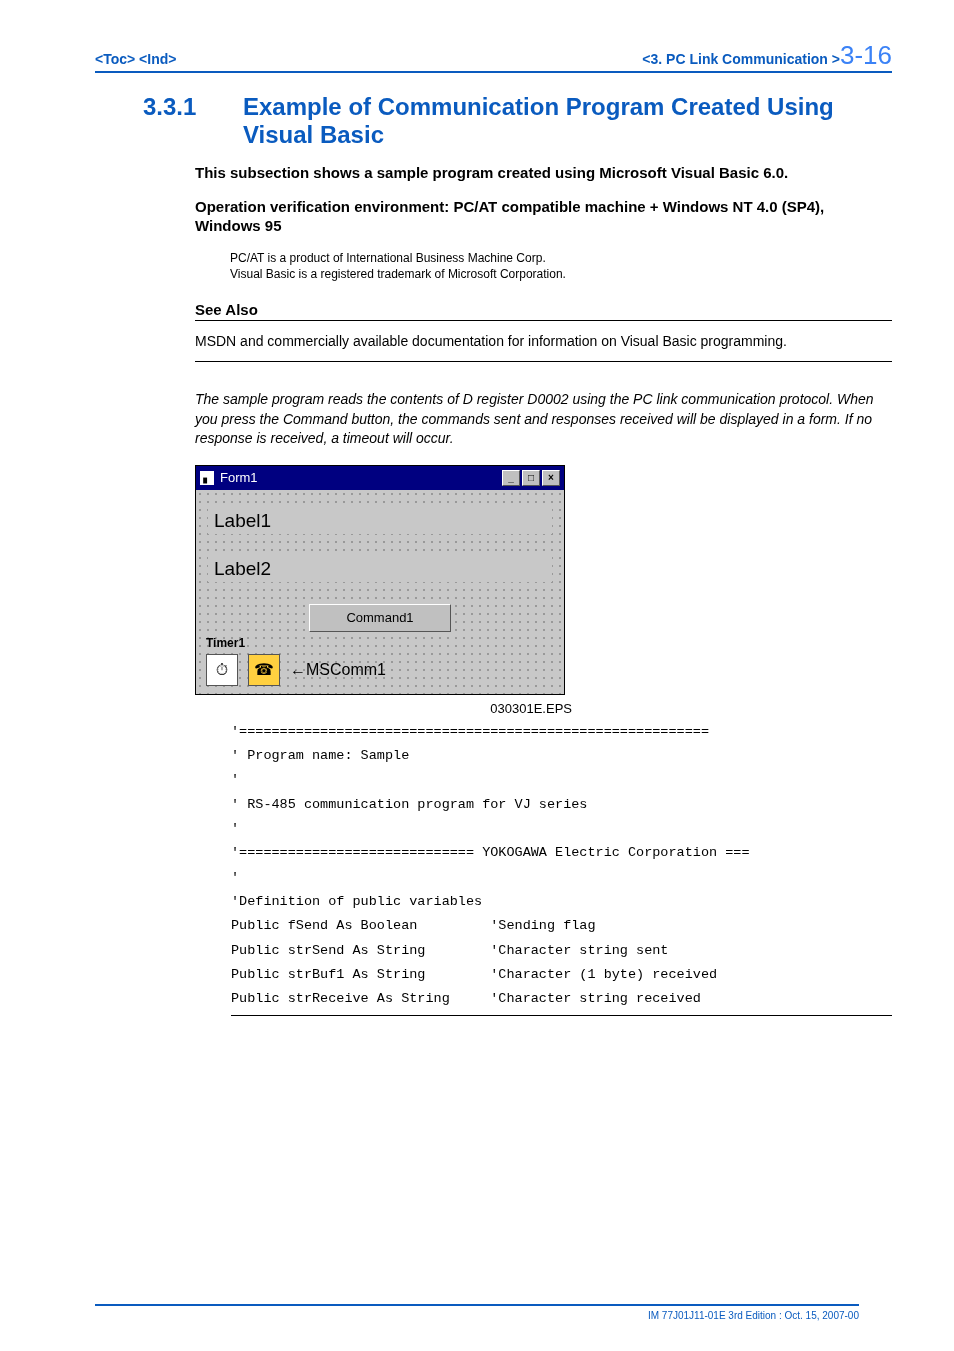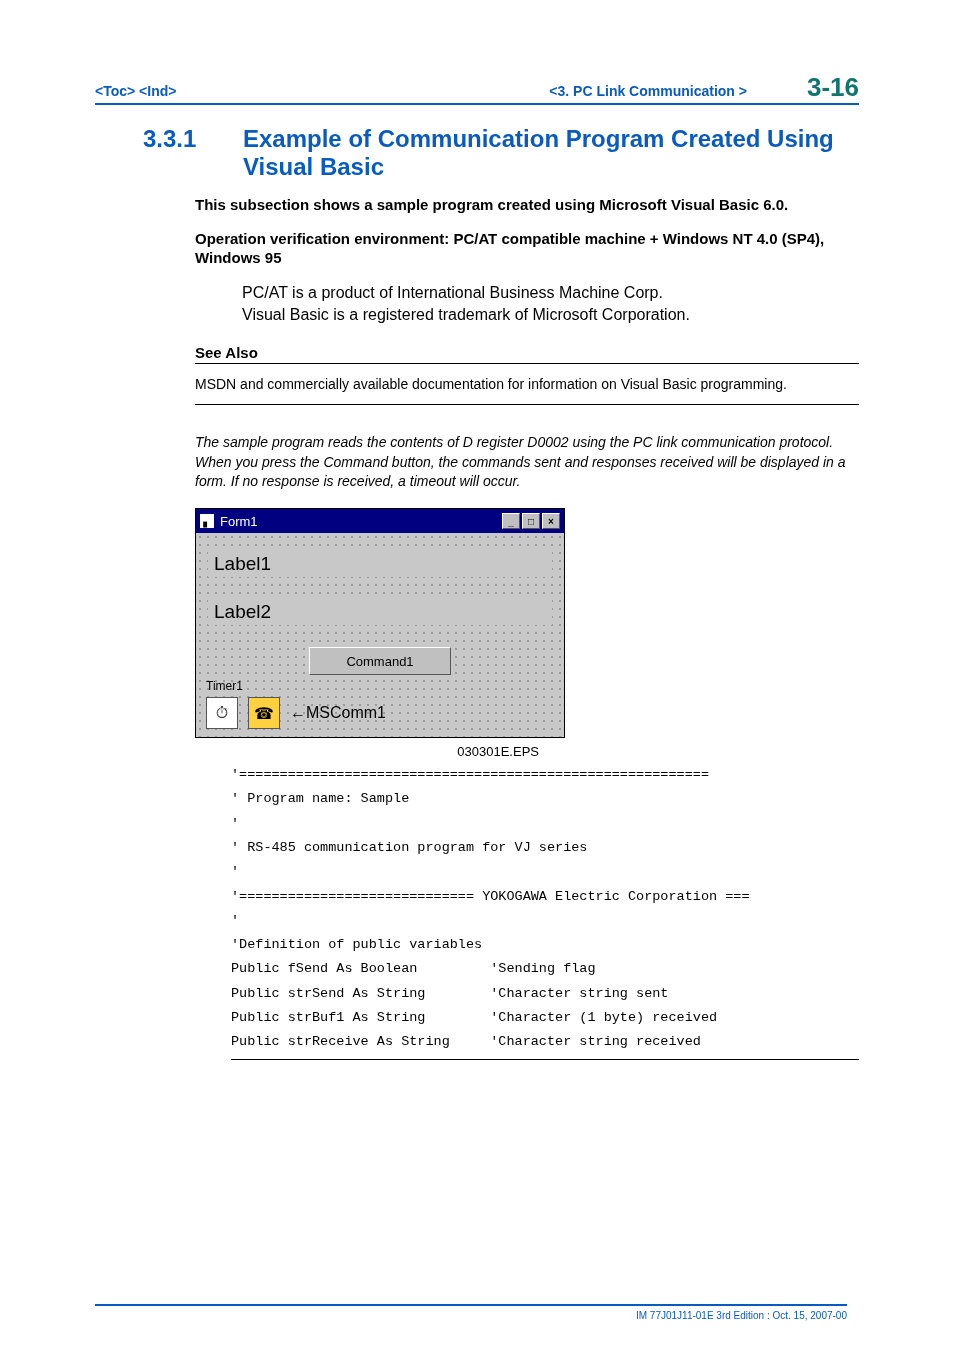--- a/index.html
+++ b/index.html
@@ -7,48 +7,46 @@
     padding: 0;
     font-family: Arial, Helvetica, sans-serif;
     background: #fff;
     color: #000;
   }
   .page {
     width: 954px;
     height: 1351px;
     position: relative;
     box-sizing: border-box;
-    padding: 40px 95px 40px 95px;
+    padding: 40px 62px 40px 95px;
   }
   .header-row {
     display: flex;
     justify-content: space-between;
     align-items: baseline;
     border-bottom: 2px solid #0a5bbf;
   }
   .nav-links {
     color: #0a5bbf;
     font-weight: bold;
     font-size: 14px;
   }
   .breadcrumb {
     color: #0a5bbf;
     font-weight: bold;
     font-size: 14px;
   }
   .page-number {
-    color: #0f766e;
-    font-weight: bold;
+    color: #3b82f6;
+    font-weight: normal;
     font-size: 26px;
-    margin-top: 32px;
   }
   .head-right {
     display: flex;
     align-items: baseline;
-    gap: 60px;
   }
   .section-title-row {
     display: flex;
     margin-top: 20px;
     color: #0a5bbf;
   }
   .section-number {
     font-size: 24px;
     font-weight: bold;
     width: 100px;
@@ -62,23 +60,23 @@
   .content-indent {
     margin-left: 100px;
   }
   .intro-bold {
     font-weight: bold;
     font-size: 15px;
     margin-top: 14px;
     line-height: 1.3;
   }
   .small-note {
-    font-size: 16px;
+    font-size: 12px;
     margin-top: 14px;
-    margin-left: 47px;
+    margin-left: 35px;
     line-height: 1.4;
   }
   .see-also {
     font-weight: bold;
     font-size: 15px;
     margin-top: 18px;
     border-bottom: 1px solid #000;
     padding-bottom: 2px;
   }
   .see-also-text {
@@ -161,20 +159,21 @@
     justify-content: center;
     font-size: 13px;
     border: 1px solid #fff;
     border-right-color: #555;
     border-bottom-color: #555;
   }
   .timer-row {
     display: flex;
     align-items: flex-start;
     margin: 2px 8px 0 10px;
+    font-weight: bold;
   }
   .timer-label {
     font-size: 12px;
   }
   .icon-row {
     display: flex;
     align-items: center;
     margin: 4px 0 0 10px;
     gap: 10px;
   }
@@ -207,21 +206,21 @@
   }
   .hr-line {
     border: none;
     border-top: 1px solid #000;
     margin: 4px 0 4px 36px;
   }
   .footer {
     position: absolute;
     bottom: 30px;
     left: 95px;
-    right: 107px;
+    right: 95px;
     border-top: 2px solid #0a5bbf;
     text-align: right;
     font-size: 10px;
     color: #0a5bbf;
     padding-top: 4px;
   }
 </style>
 </head>
 <body>
 

